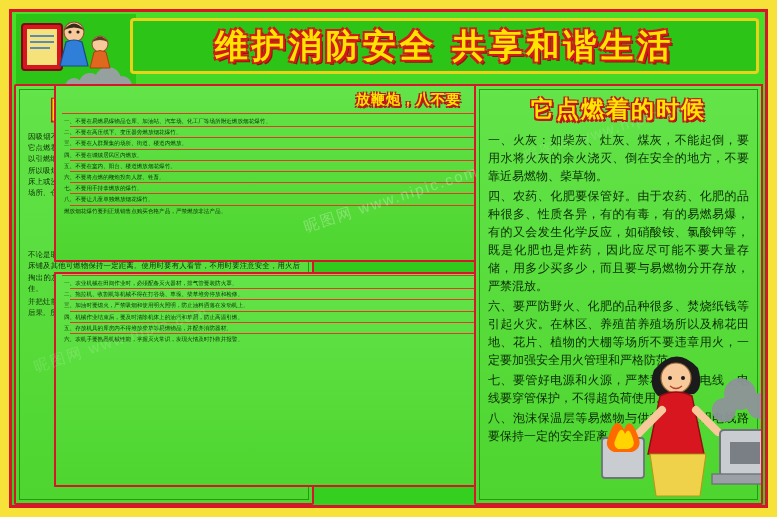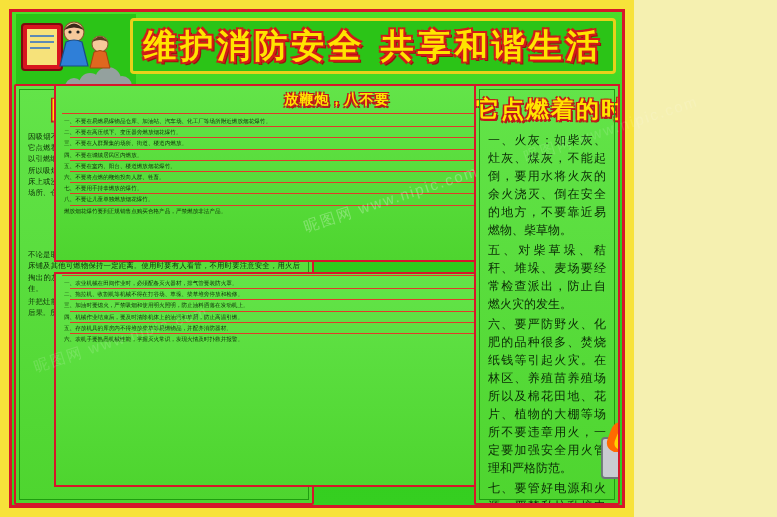--- a/index.html
+++ b/index.html
@@ -2,21 +2,21 @@
 <html><head>
 <meta charset="utf-8">
 <style>
   html,body{margin:0;padding:0;}
   body{
     width:777px;height:517px;overflow:hidden;
     font-family:"Liberation Sans", sans-serif;
     background:#f5f0b0;
   }
   .poster{
-    position:relative;width:634px;height:517px;
+    position:relative;width:777px;height:517px;
     background:#f3e98c;
     box-sizing:border-box;
   }
   
   .frame-outer{
     position:absolute;left:0;top:0;right:0;bottom:0;
     border:9px solid #f7e23a;
     box-sizing:border-box;
   }
   .frame-inner{
@@ -263,21 +263,21 @@
           <p>六、农机手要熟悉机械性能，掌握灭火常识，发现火情及时扑救并报警。</p>
         </div>
       </div>
     </div>
 
     <div class="panel col-right">
       <div class="panel-inner-border"></div>
       <div class="panel-title t-lg">它点燃着的时候</div>
       <div class="body-text rt">
         <p>一、火灰：如柴灰、灶灰、煤灰，不能起倒，要用水将火灰的余火浇灭、倒在安全的地方，不要靠近易燃物、柴草物。</p>
-        <p>五、对柴草垛、秸秆、堆垛、麦场要经常检查派出，防止自燃火灾的发生。</p>
+        <p>四、农药、化肥要保管好。由于农药、化肥的品种很多、性质各异，有的有毒，有的易燃易爆，有的又会发生化学反应，如硝酸铵、氯酸钾等，既是化肥也是炸药，因此应尽可能不要大量存储，用多少买多少，而且要与易燃物分开存放，严禁混放。</p>
         <p>六、要严防野火、化肥的品种很多、焚烧纸钱等引起火灾。在林区、养殖苗养殖场所以及棉花田地、花片、植物的大棚等场所不要违章用火，一定要加强安全用火管理和严格防范。</p>
         <p>七、要管好电源和火源，严禁私拉乱接电线，电线要穿管保护，不得超负荷使用。</p>
         <p>八、泡沫保温层等易燃物与供热管道及明电线路要保持一定的安全距离。</p>
       </div>
 
       <svg class="art" style="left:86px;top:248px;width:216px;height:170px;" viewBox="0 0 216 170">
 
         <g>
           <path d="M92 36 q22 -26 44 -2 q6 20 -4 26 l-36 2 q-10 -10 -4 -26z" fill="#1b1b1b"></path>
           <circle cx="114" cy="44" r="15" fill="#f7c99b" stroke="#9a6a3a" stroke-width="1.2"></circle>

